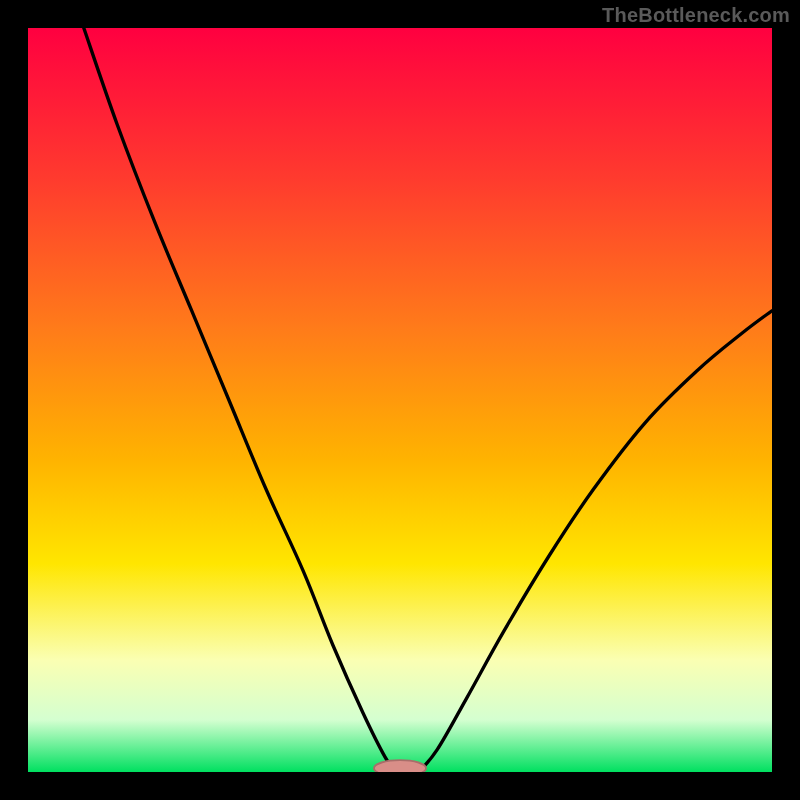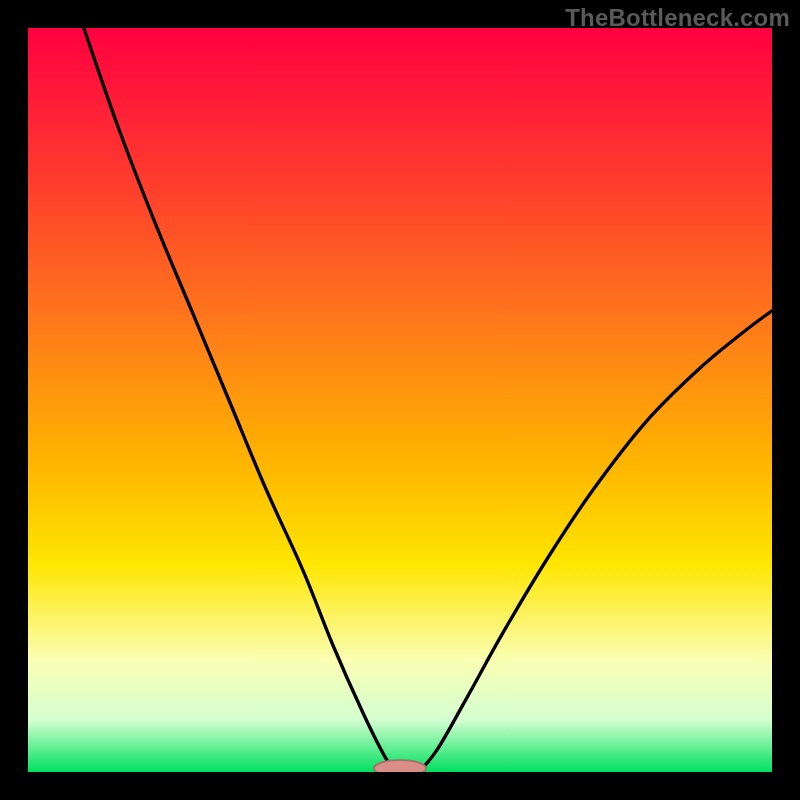--- a/index.html
+++ b/index.html
@@ -14,21 +14,21 @@
   .frame {
     position: relative;
     width: 800px;
     height: 800px;
     background: #000;
   }
   .watermark {
     position: absolute;
     top: 4px;
     right: 10px;
-    font-size: 24px;
+    font-size: 20px;
     font-weight: 600;
     color: #5a5a5a;
     letter-spacing: 0.2px;
     z-index: 5;
   }
   .plot {
     position: absolute;
     left: 28px;
     top: 28px;
     width: 744px;

